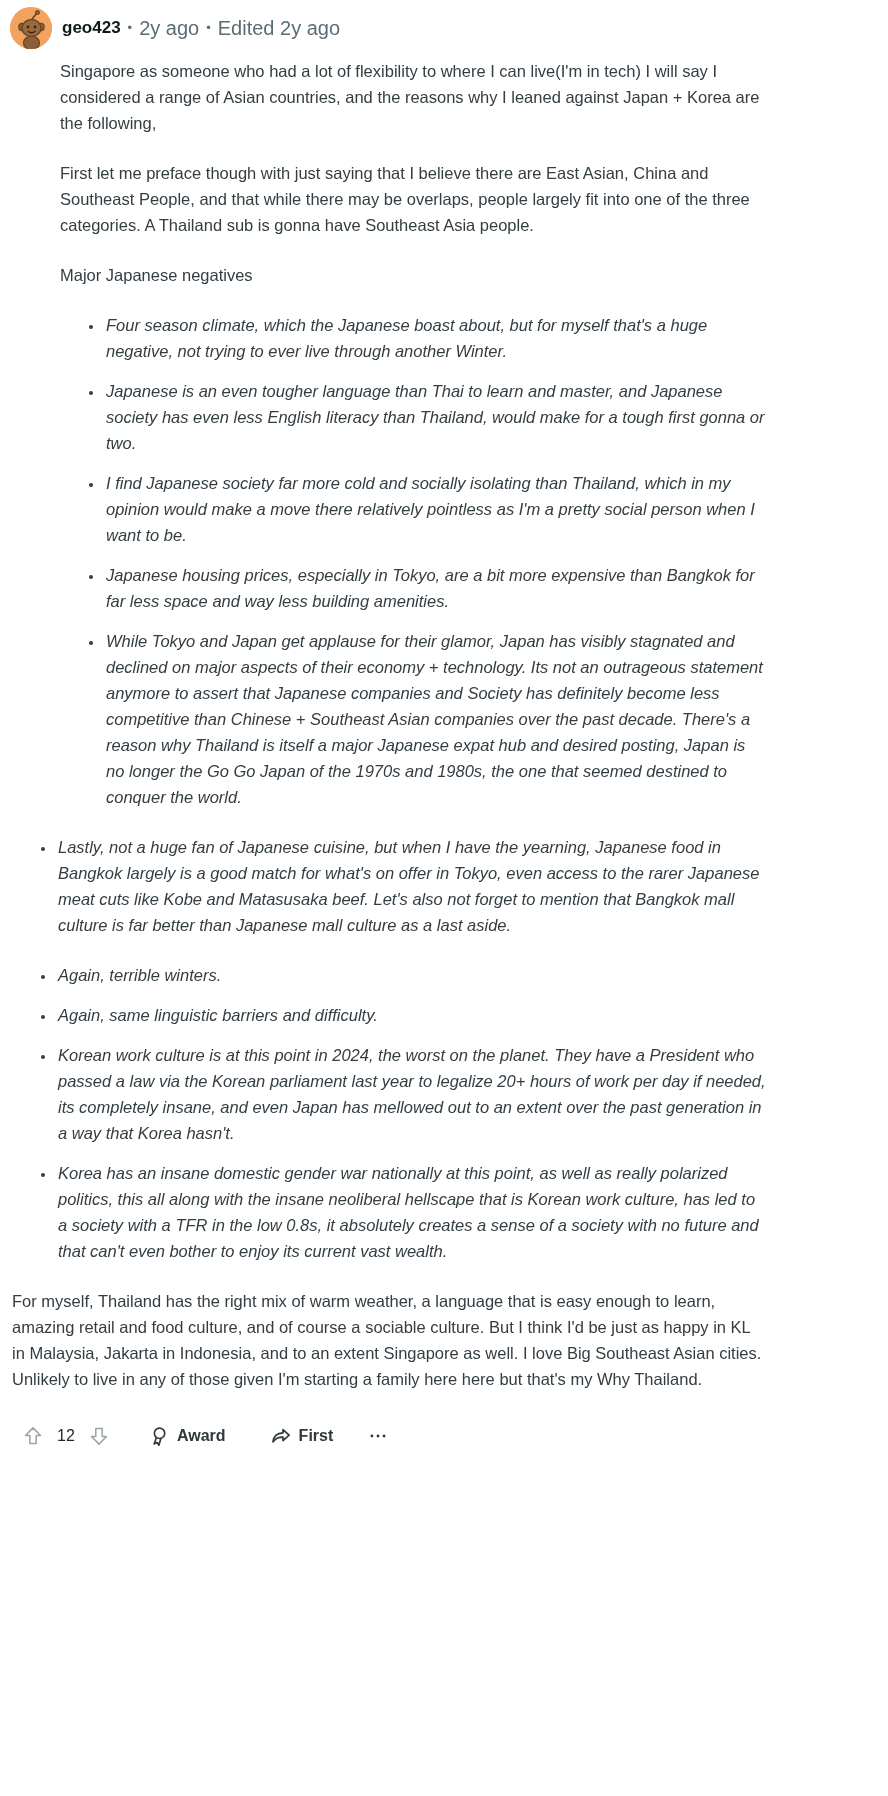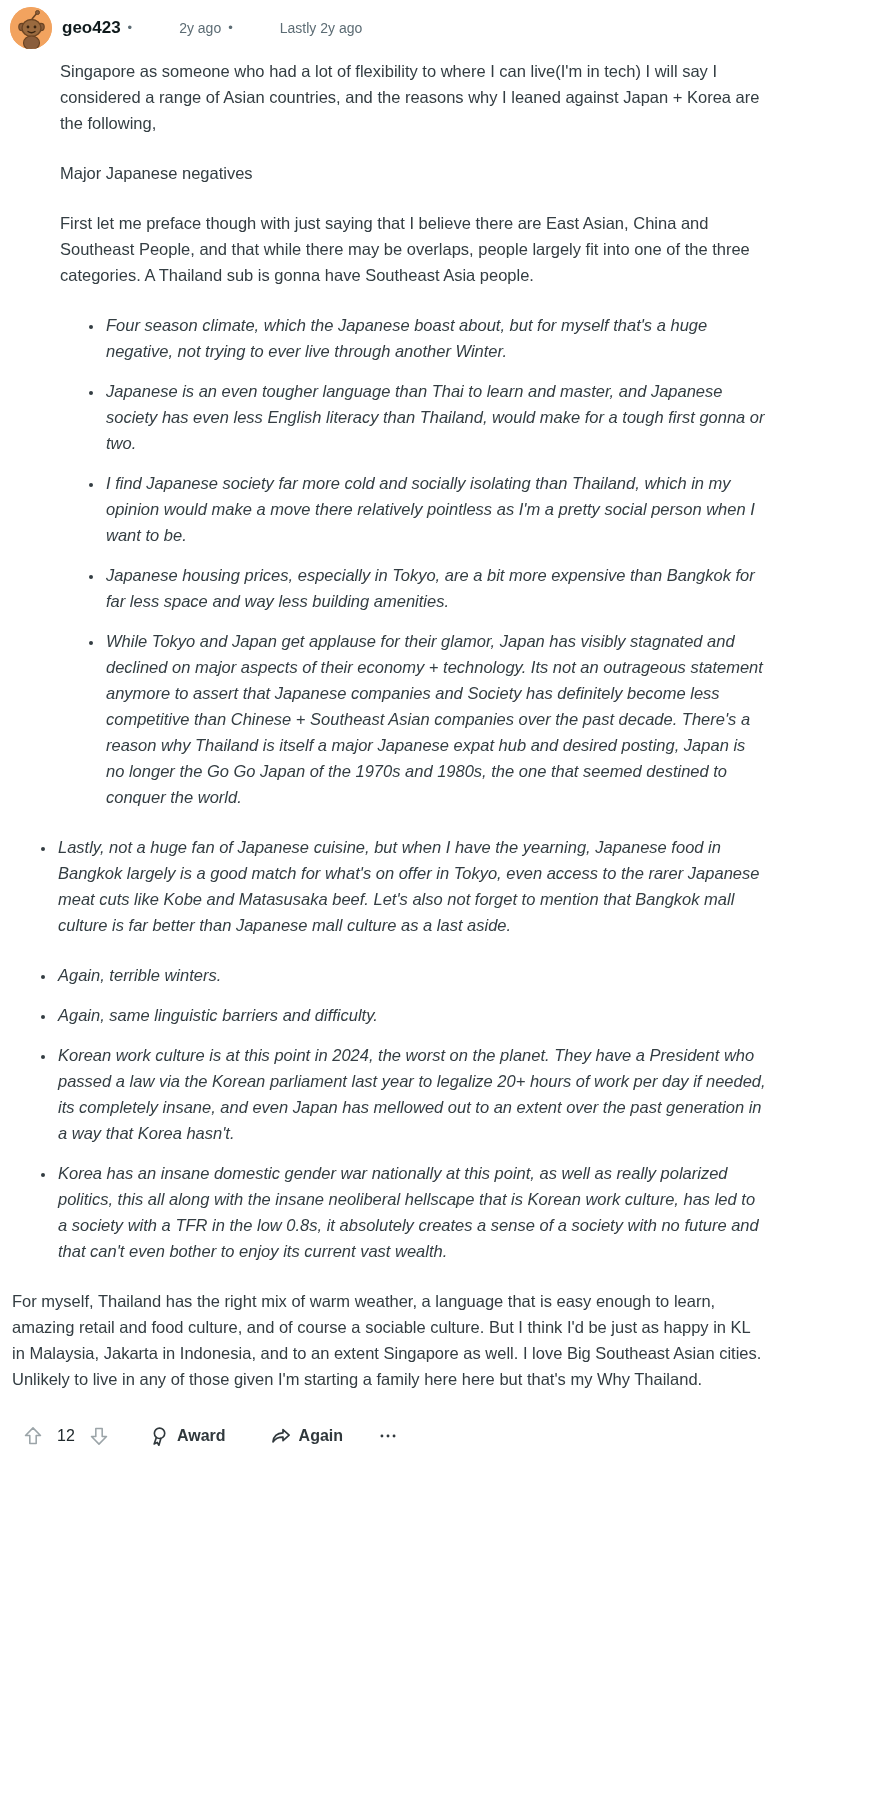--- a/index.html
+++ b/index.html
@@ -31,22 +31,21 @@
   .avatar svg { display: block; width: 42px; height: 42px; }
   .username {
     margin-left: 10px;
     font-size: 17px;
     font-weight: 700;
     color: #0F1A1C;
     cursor: pointer;
   }
   .meta, .meta-sep {
     color: #5C6C74;
-    font-size: 14px;
-    margin-left: 40px;
+    font-size: 20px;
   }
   .meta-sep { margin: 0 7px; font-size: 13px; position: relative; top: -1px; }
 
   
   .comment-body {
     padding: 8px 122px 0 12px;
     font-size: 16.5px;
     line-height: 26px;
   }
   .comment-body p { margin-bottom: 24px; }
@@ -110,29 +109,29 @@
         <circle cx="18" cy="20" r="1.4" fill="#3A2410"></circle>
         <circle cx="25" cy="20" r="1.4" fill="#3A2410"></circle>
         <path d="M18 24.5 q3.5 2.5 7 0" fill="none" stroke="#3A2410" stroke-width="1.3" stroke-linecap="round"></path>
         <ellipse cx="21.5" cy="36" rx="8" ry="7" fill="#8A5D3B" stroke="#6B4423" stroke-width="1.2"></ellipse>
       </svg>
     </div>
     <span class="username">geo423</span>
     <span class="meta-sep">•</span>
     <span class="meta">2y ago</span>
     <span class="meta-sep">•</span>
-    <span class="meta">Lastly 2y ago</span>
+    <span class="meta">Edited 2y ago</span>
   </div>
 
   <div class="comment-body">
 
     <div class="indented">
       <p>Singapore as someone who had a lot of flexibility to where I can live(I'm in tech) I will say I considered a range of Asian countries, and the reasons why I leaned against Japan + Korea are the following,</p>
+      <p>First let me preface though with just saying that I believe there are East Asian, China and Southeast People, and that while there may be overlaps, people largely fit into one of the three categories. A Thailand sub is gonna have Southeast Asia people.</p>
       <p>Major Japanese negatives</p>
-      <p>First let me preface though with just saying that I believe there are East Asian, China and Southeast People, and that while there may be overlaps, people largely fit into one of the three categories. A Thailand sub is gonna have Southeast Asia people.</p>
       <ul>
         <li>Four season climate, which the Japanese boast about, but for myself that's a huge negative, not trying to ever live through another Winter.</li>
         <li>Japanese is an even tougher language than Thai to learn and master, and Japanese society has even less English literacy than Thailand, would make for a tough first gonna or two.</li>
         <li>I find Japanese society far more cold and socially isolating than Thailand, which in my opinion would make a move there relatively pointless as I'm a pretty social person when I want to be.</li>
         <li>Japanese housing prices, especially in Tokyo, are a bit more expensive than Bangkok for far less space and way less building amenities.</li>
         <li>While Tokyo and Japan get applause for their glamor, Japan has visibly stagnated and declined on major aspects of their economy + technology. Its not an outrageous statement anymore to assert that Japanese companies and Society has definitely become less competitive than Chinese + Southeast Asian companies over the past decade. There's a reason why Thailand is itself a major Japanese expat hub and desired posting, Japan is no longer the Go Go Japan of the 1970s and 1980s, the one that seemed destined to conquer the world.</li>
       </ul>
     </div>
 
 
@@ -172,21 +171,21 @@
         <circle cx="10.5" cy="7.6" r="4.7" fill="none" stroke="#30383C" stroke-width="1.5"></circle>
         <path d="M7.6 11.3 L5.6 17.2 L8.4 15.8 L9.9 18.4 L11.7 12.2" fill="none" stroke="#30383C" stroke-width="1.5" stroke-linejoin="round" stroke-linecap="round"></path>
       </svg>
       <span>Award</span>
     </button>
 
     <button class="share-btn">
       <svg width="22" height="22" viewBox="0 0 20 20">
         <path d="M11.8 4.2 L17.4 9.2 L11.8 14.2 V11.0 C7.8 10.9 4.8 12.4 2.7 15.4 C3.2 10.3 6.3 7.5 11.8 7.2 Z" fill="none" stroke="#30383C" stroke-width="1.5" stroke-linejoin="round"></path>
       </svg>
-      <span>Again</span>
+      <span>First</span>
     </button>
 
     <button class="more-btn" aria-label="More options">
       <svg width="22" height="22" viewBox="0 0 20 20">
         <circle cx="4.5" cy="10" r="1.3" fill="#30383C"></circle>
         <circle cx="10" cy="10" r="1.3" fill="#30383C"></circle>
         <circle cx="15.5" cy="10" r="1.3" fill="#30383C"></circle>
       </svg>
     </button>
 

